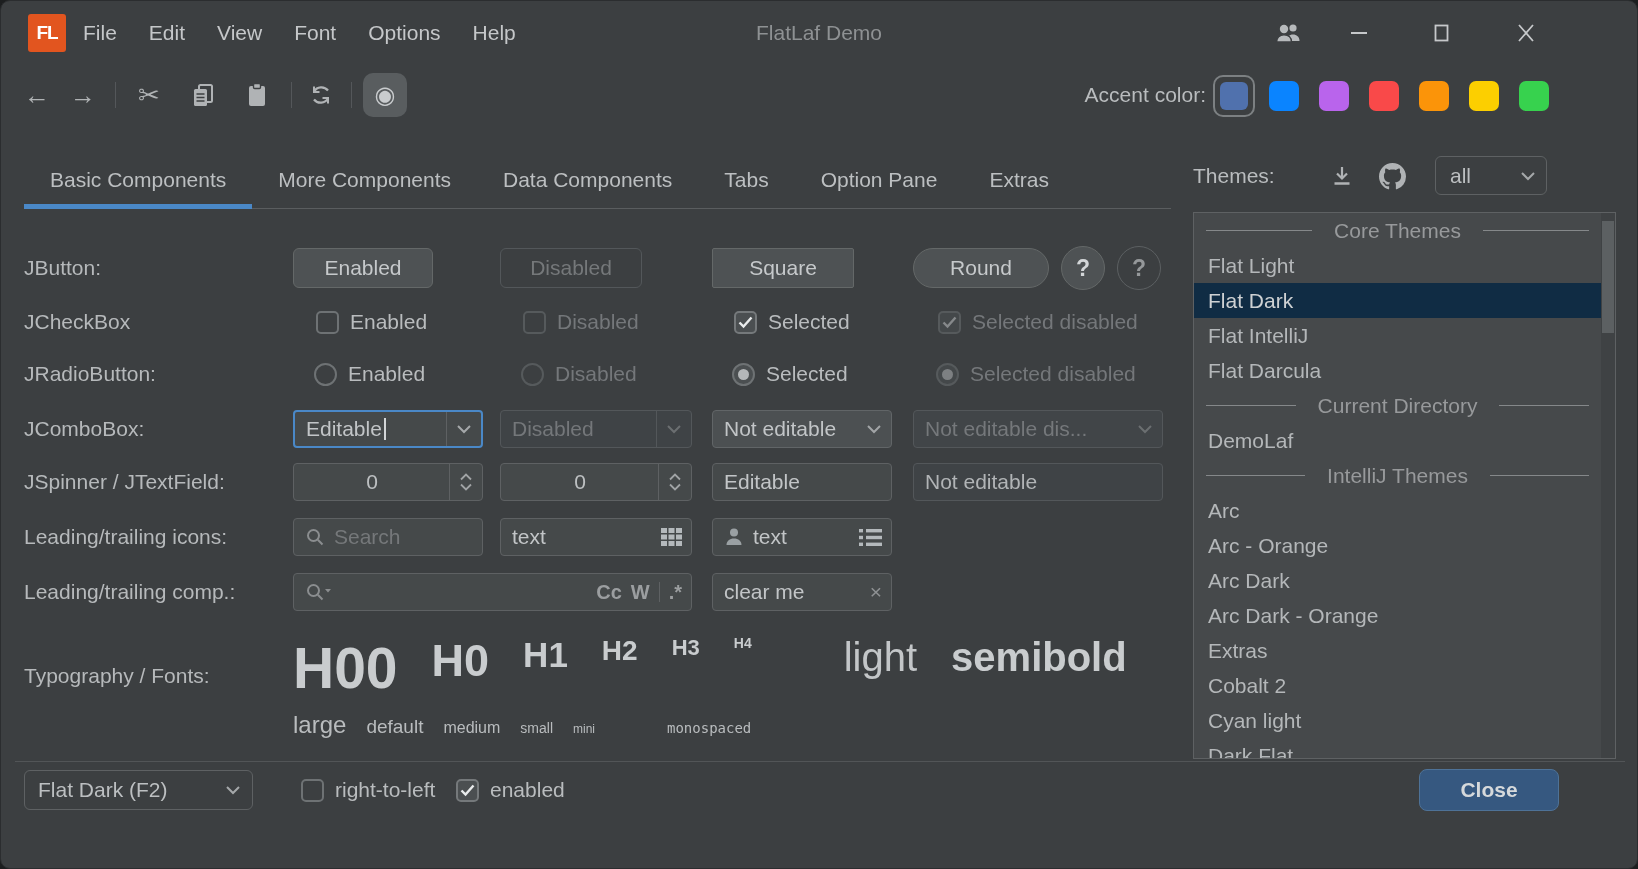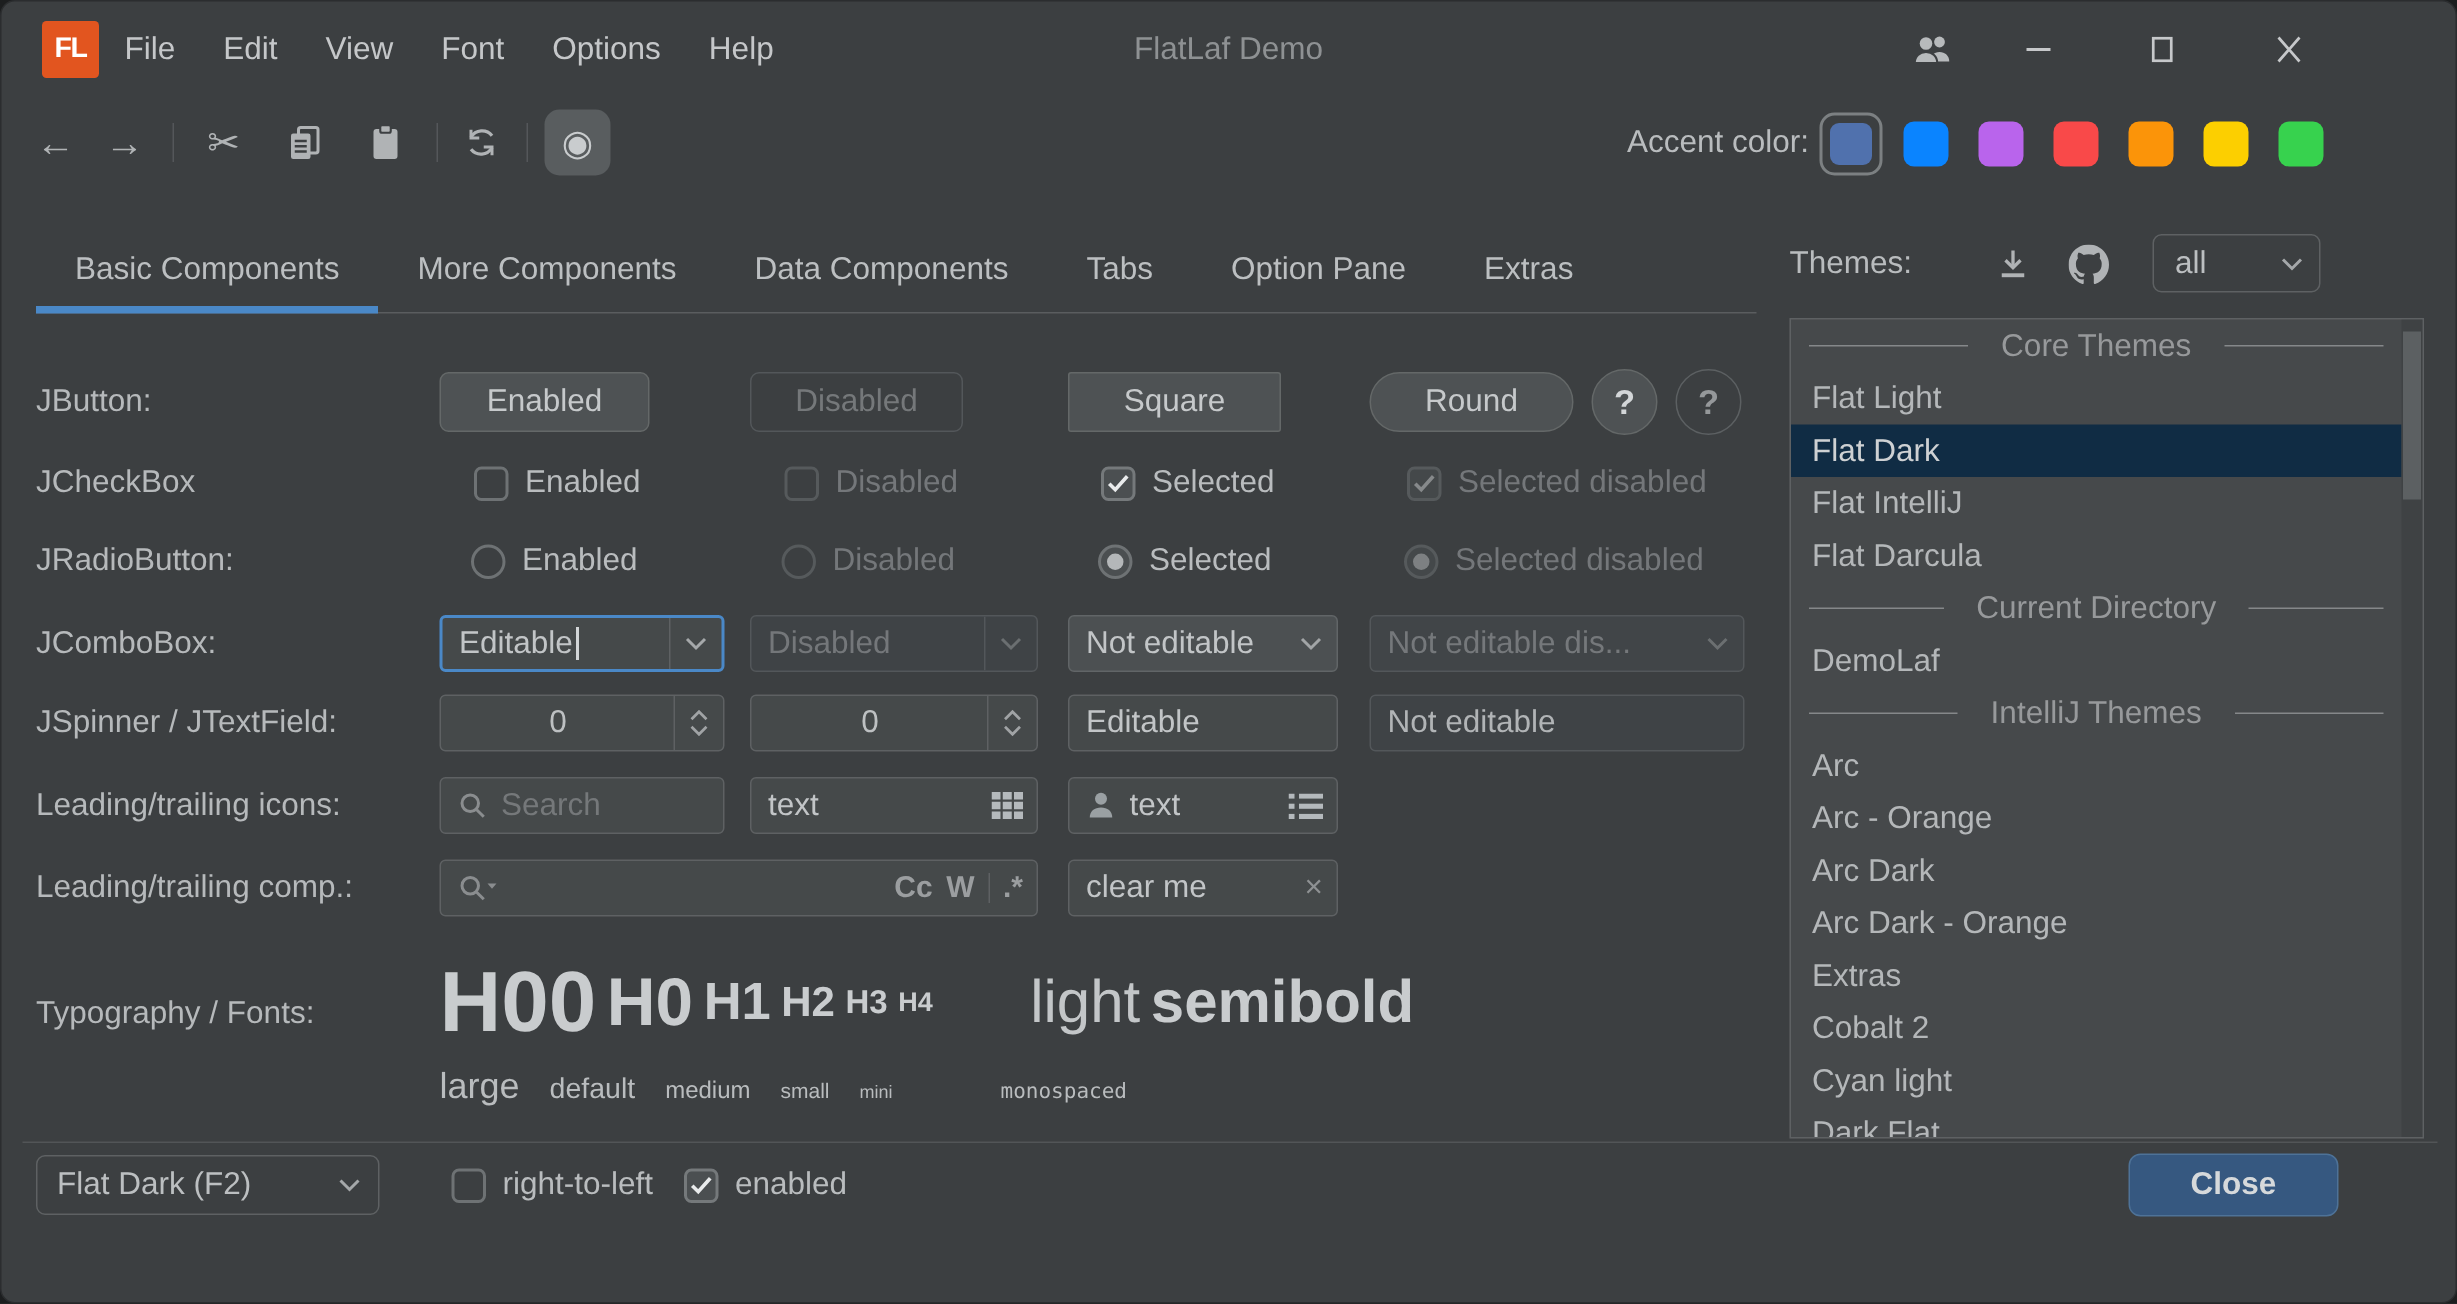--- a/index.html
+++ b/index.html
@@ -66,21 +66,21 @@
   .combo.filled .arrowzone{border-left:none;color:#a2a5a7;}
   .combo.filled.disabled{background:#414548;border-color:#53575a;color:#75787b;}
   .combo.filled.disabled .arrowzone{color:#6b6f71;}
   .caret{width:2px;height:22px;background:#d2d5d7;margin-left:2px;}
   .spinval{margin-left:auto;padding-right:10px;color:#bdc0c2;}
   .placeholder{color:#75787a;}
   .fticon{margin-left:auto;padding-right:9px;display:flex;align-items:center;color:#b3b8bb;}
   .minibtns{margin-left:auto;display:flex;align-items:center;gap:9px;padding-right:9px;color:#9b9ea0;font-size:20px;font-weight:bold;}
   .vline{width:1px;height:20px;background:#5e6163;}
   
-  .headrow{left:292px;top:634px;display:flex;align-items:center;gap:7px;color:#c9ccce;}
+  .headrow{left:292px;top:634px;display:flex;align-items:flex-start;gap:34px;color:#c9ccce;}
   .sizerow{left:292px;top:710px;display:flex;align-items:baseline;gap:20px;color:#b9bcbe;}
   
   .tlist{left:1192px;top:211px;width:423px;height:547px;background:#46494b;border:1px solid #5e6163;
          box-sizing:border-box;overflow:hidden;}
   .trows{position:absolute;left:0;top:0;right:14px;}
   .titem{height:35px;display:flex;align-items:center;padding-left:14px;font-size:21px;color:#b4b7b9;}
   .titem.sel{background:#102c44;color:#ced1d3;}
   .tsepr{height:35px;display:flex;align-items:center;padding:0 12px;font-size:21px;color:#97999b;gap:22px;}
   .tsepr .ln{flex:1;height:1px;background:#85888a;}
   .sbtrack{position:absolute;right:0;top:0;bottom:0;width:14px;background:#3f4244;}
@@ -398,21 +398,21 @@
     <span class="fticon" style="color:#8e9193;font-size:21px">×</span>
   </div>
 
   <div class="abs rowlabel" style="top:655px;height:40px">Typography / Fonts:</div>
   <div class="abs headrow">
     <span style="font-size:57px;font-weight:600">H00</span>
     <span style="font-size:45px;font-weight:600">H0</span>
     <span style="font-size:35px;font-weight:700">H1</span>
     <span style="font-size:28px;font-weight:700">H2</span>
     <span style="font-size:22px;font-weight:700">H3</span>
-    <span style="font-size:18px;font-weight:700">H4</span>
+    <span style="font-size:14px;font-weight:700">H4</span>
     <span style="font-size:40px;font-weight:300;color:#c3c6c8;margin-left:58px">light</span>
     <span style="font-size:40px;font-weight:700">semibold</span>
   </div>
   <div class="abs sizerow">
     <span style="font-size:24px">large</span>
     <span style="font-size:19px">default</span>
     <span style="font-size:16px">medium</span>
     <span style="font-size:14px">small</span>
     <span style="font-size:12px">mini</span>
     <span class="mono" style="font-size:14px;font-weight:normal;margin-left:52px">monospaced</span>

